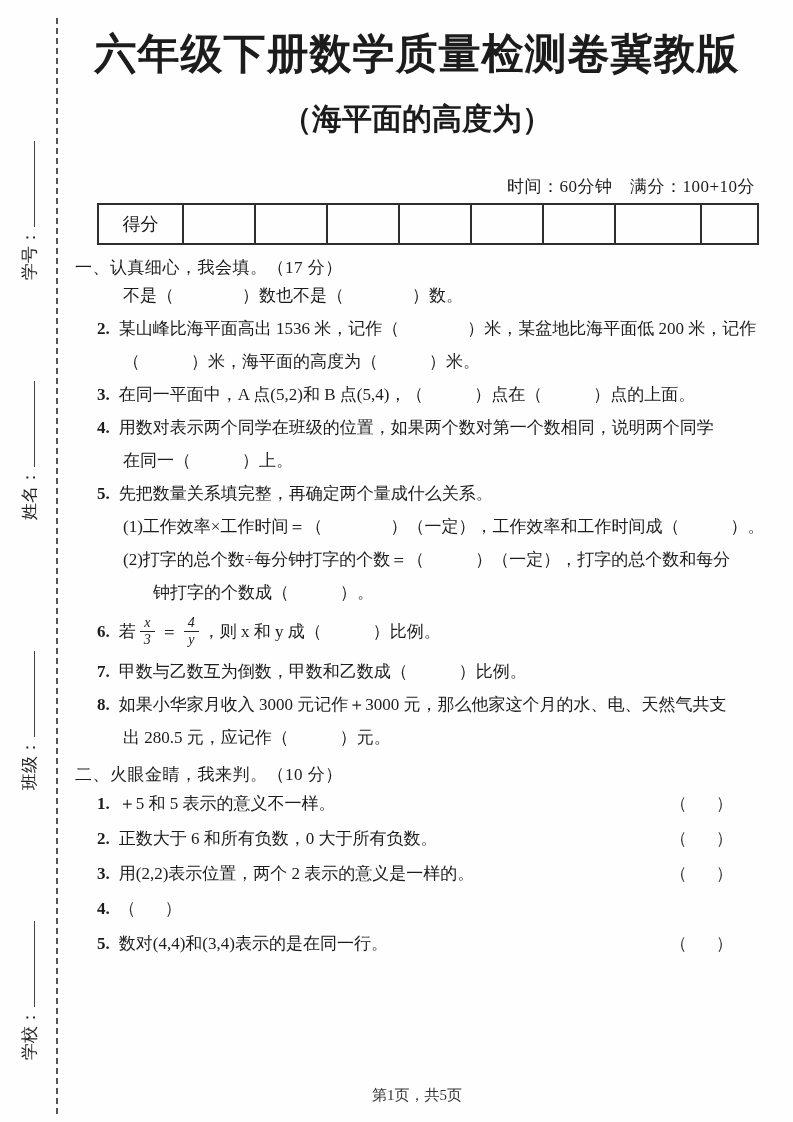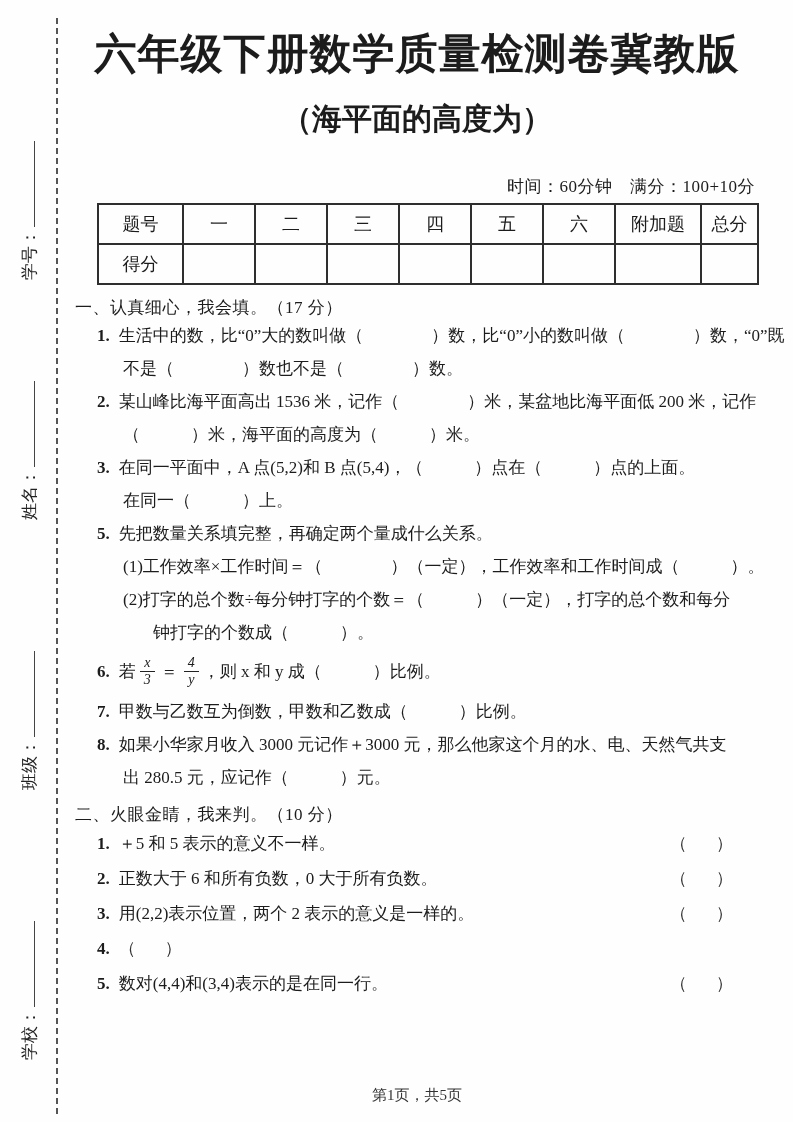--- a/index.html
+++ b/index.html
@@ -117,62 +117,51 @@
           <col style="width:72px">
           <col style="width:72px">
         <col style="width:72px">
           <col style="width:72px">
           <col style="width:72px">
         <col style="width:72px">
           <col style="width:86px">
           <col style="width:57px">
       </colgroup>
       <tbody>
-          <tr>
-        <td>题号</td>
-        <td>一</td>
-        <td>二</td>
-        <td>三</td>
-        <td>四</td>
-        <td>五</td>
-        <td>六</td>
-        <td>附加题</td>
-        <td>总分</td>
-      </tr>
       <tr>
         <td>得分</td>
         <td></td>
         <td></td>
         <td></td>
         <td></td>
         <td></td>
         <td></td>
         <td></td>
         <td></td>
       </tr>
     </tbody>
       </table>
 
     <div class="sec-head">一、认真细心，我会填。（17 分）</div>
 
     <div class="qblock">
-      <div class="q-line">
-        <span class="qnum">1.</span><span>生活中的数，比“0”大的数叫做（　　　　）数，比“0”小的数叫做（　　　　）数，“0”既</span>
-      </div>
       <div class="q-line cont">不是（　　　　）数也不是（　　　　）数。</div>
 
       <div class="q-line">
         <span class="qnum">2.</span><span>某山峰比海平面高出 1536 米，记作（　　　　）米，某盆地比海平面低 200 米，记作</span>
       </div>
       <div class="q-line cont">（　　　）米，海平面的高度为（　　　）米。</div>
 
       <div class="q-line">
         <span class="qnum">3.</span><span>在同一平面中，A 点(5,2)和 B 点(5,4)，（　　　）点在（　　　）点的上面。</span>
       </div>
 
+      <div class="q-line">
+        <span class="qnum">4.</span><span>用数对表示两个同学在班级的位置，如果两个数对第一个数相同，说明两个同学</span>
+      </div>
       <div class="q-line cont">在同一（　　　）上。</div>
 
       <div class="q-line">
         <span class="qnum">5.</span><span>先把数量关系填完整，再确定两个量成什么关系。</span>
       </div>
       <div class="q-line sub">(1)工作效率×工作时间＝（　　　　）（一定），工作效率和工作时间成（　　　）。</div>
       <div class="q-line sub">(2)打字的总个数÷每分钟打字的个数＝（　　　）（一定），打字的总个数和每分</div>
       <div class="q-line sub2">钟打字的个数成（　　　）。</div>
 
       <div class="q-frac-line">

